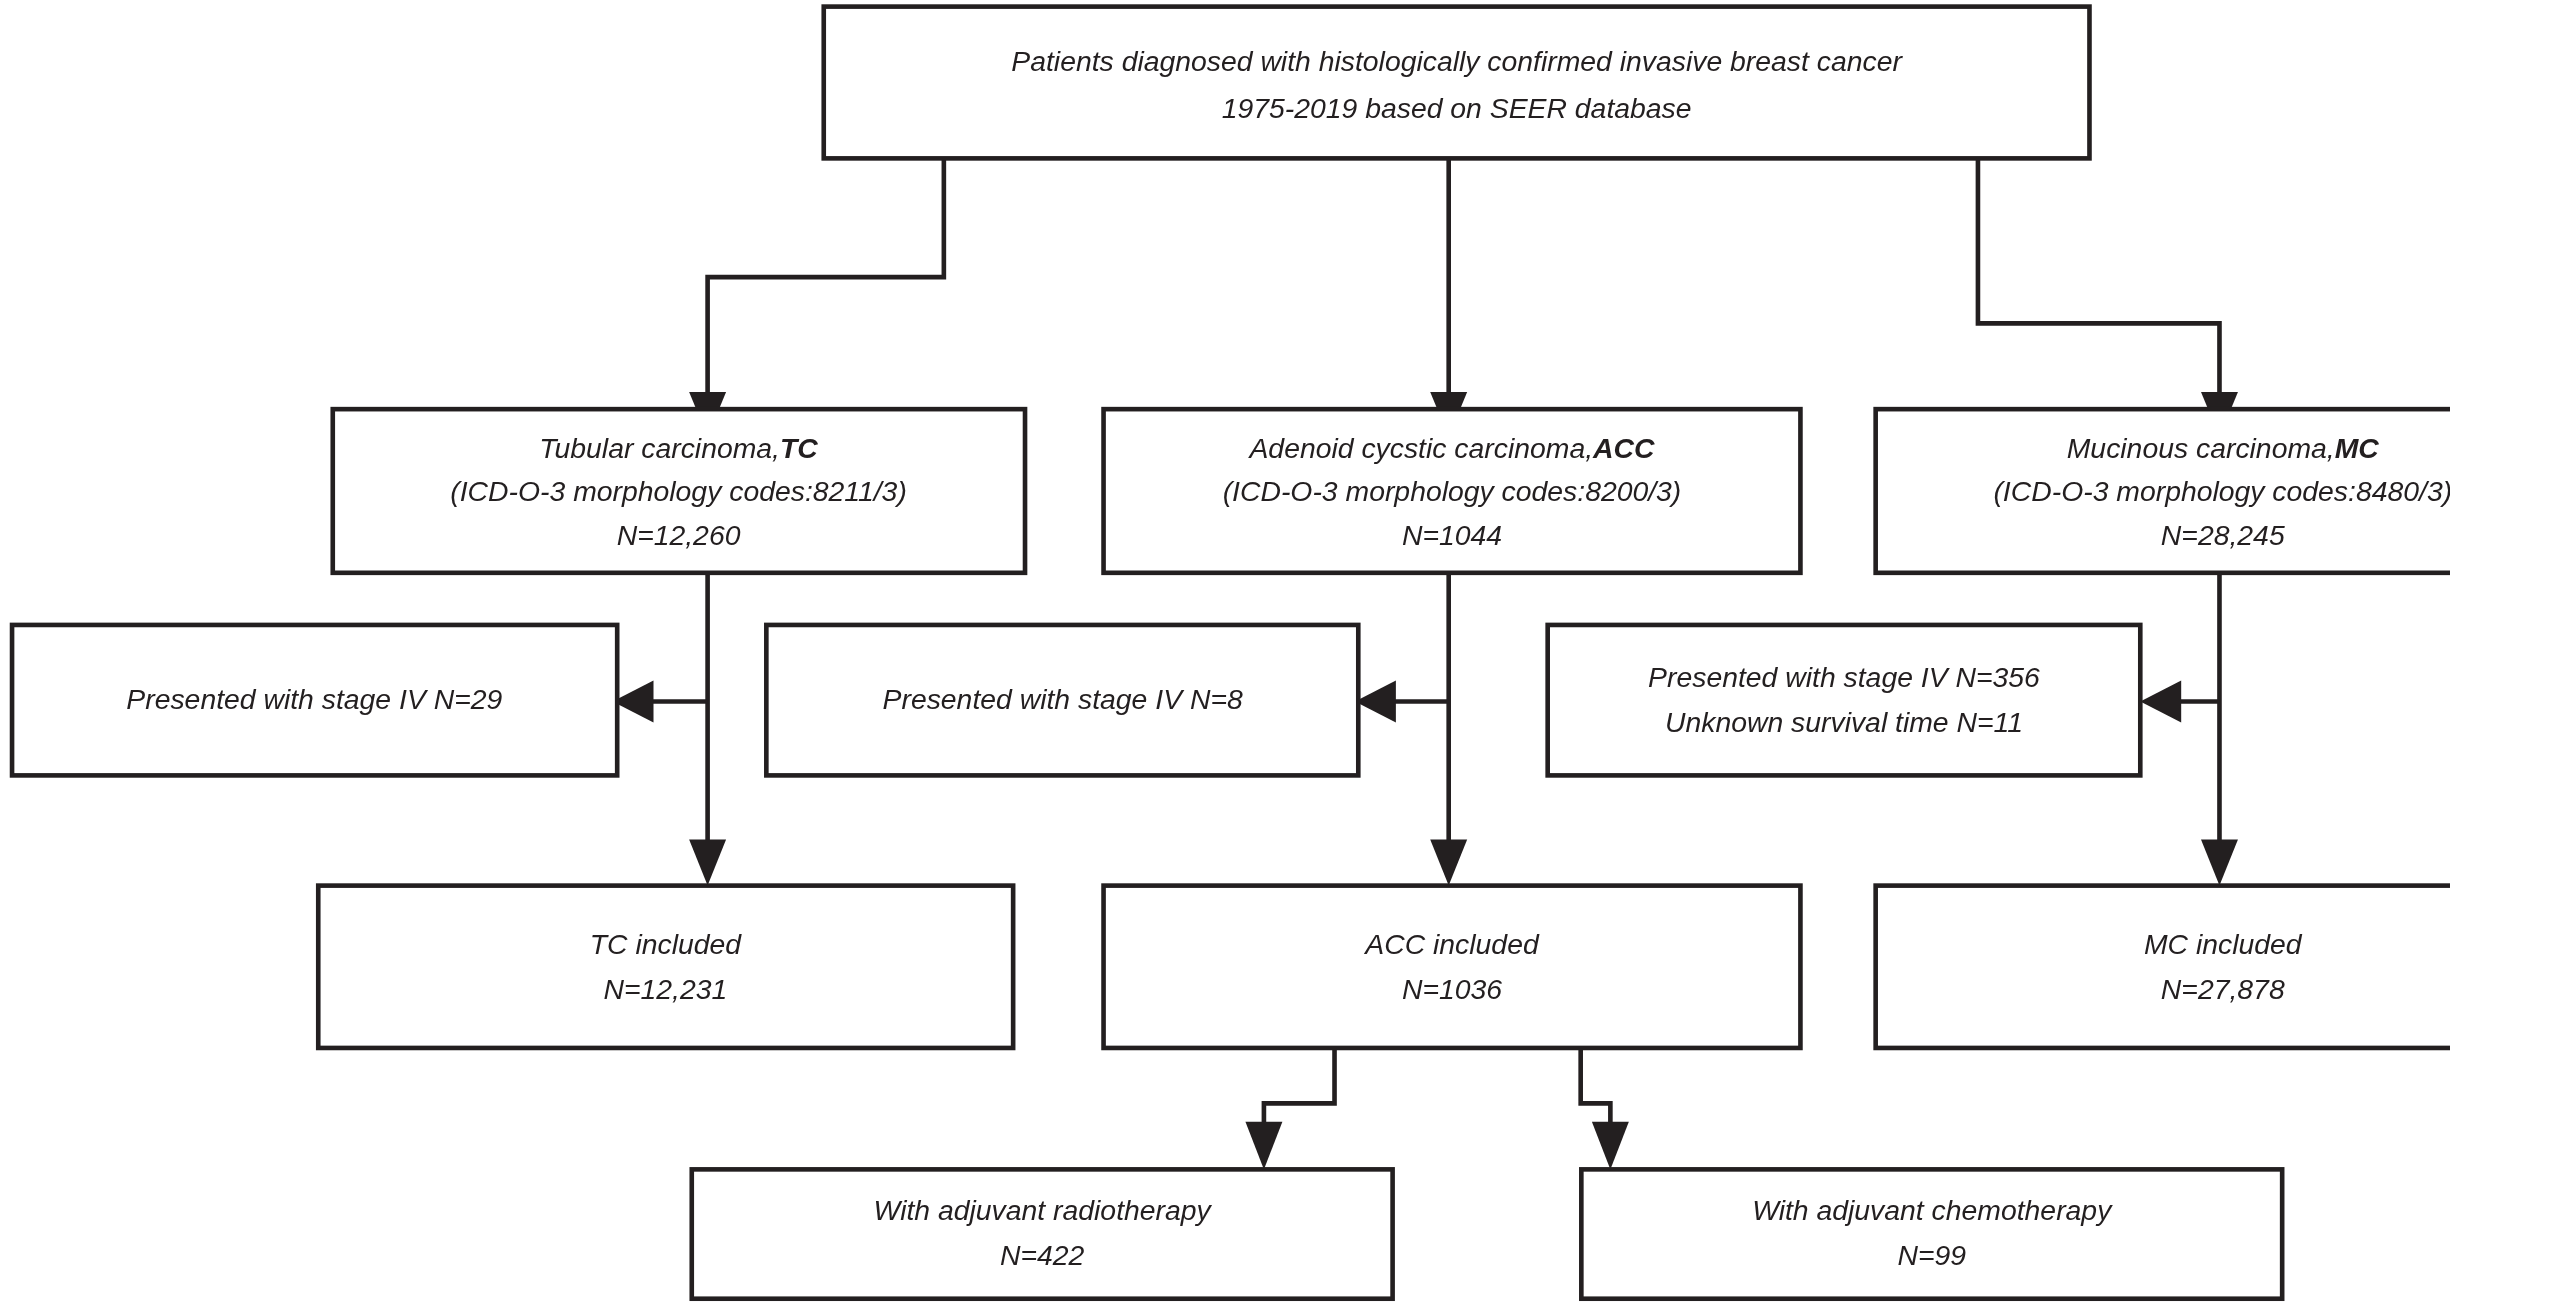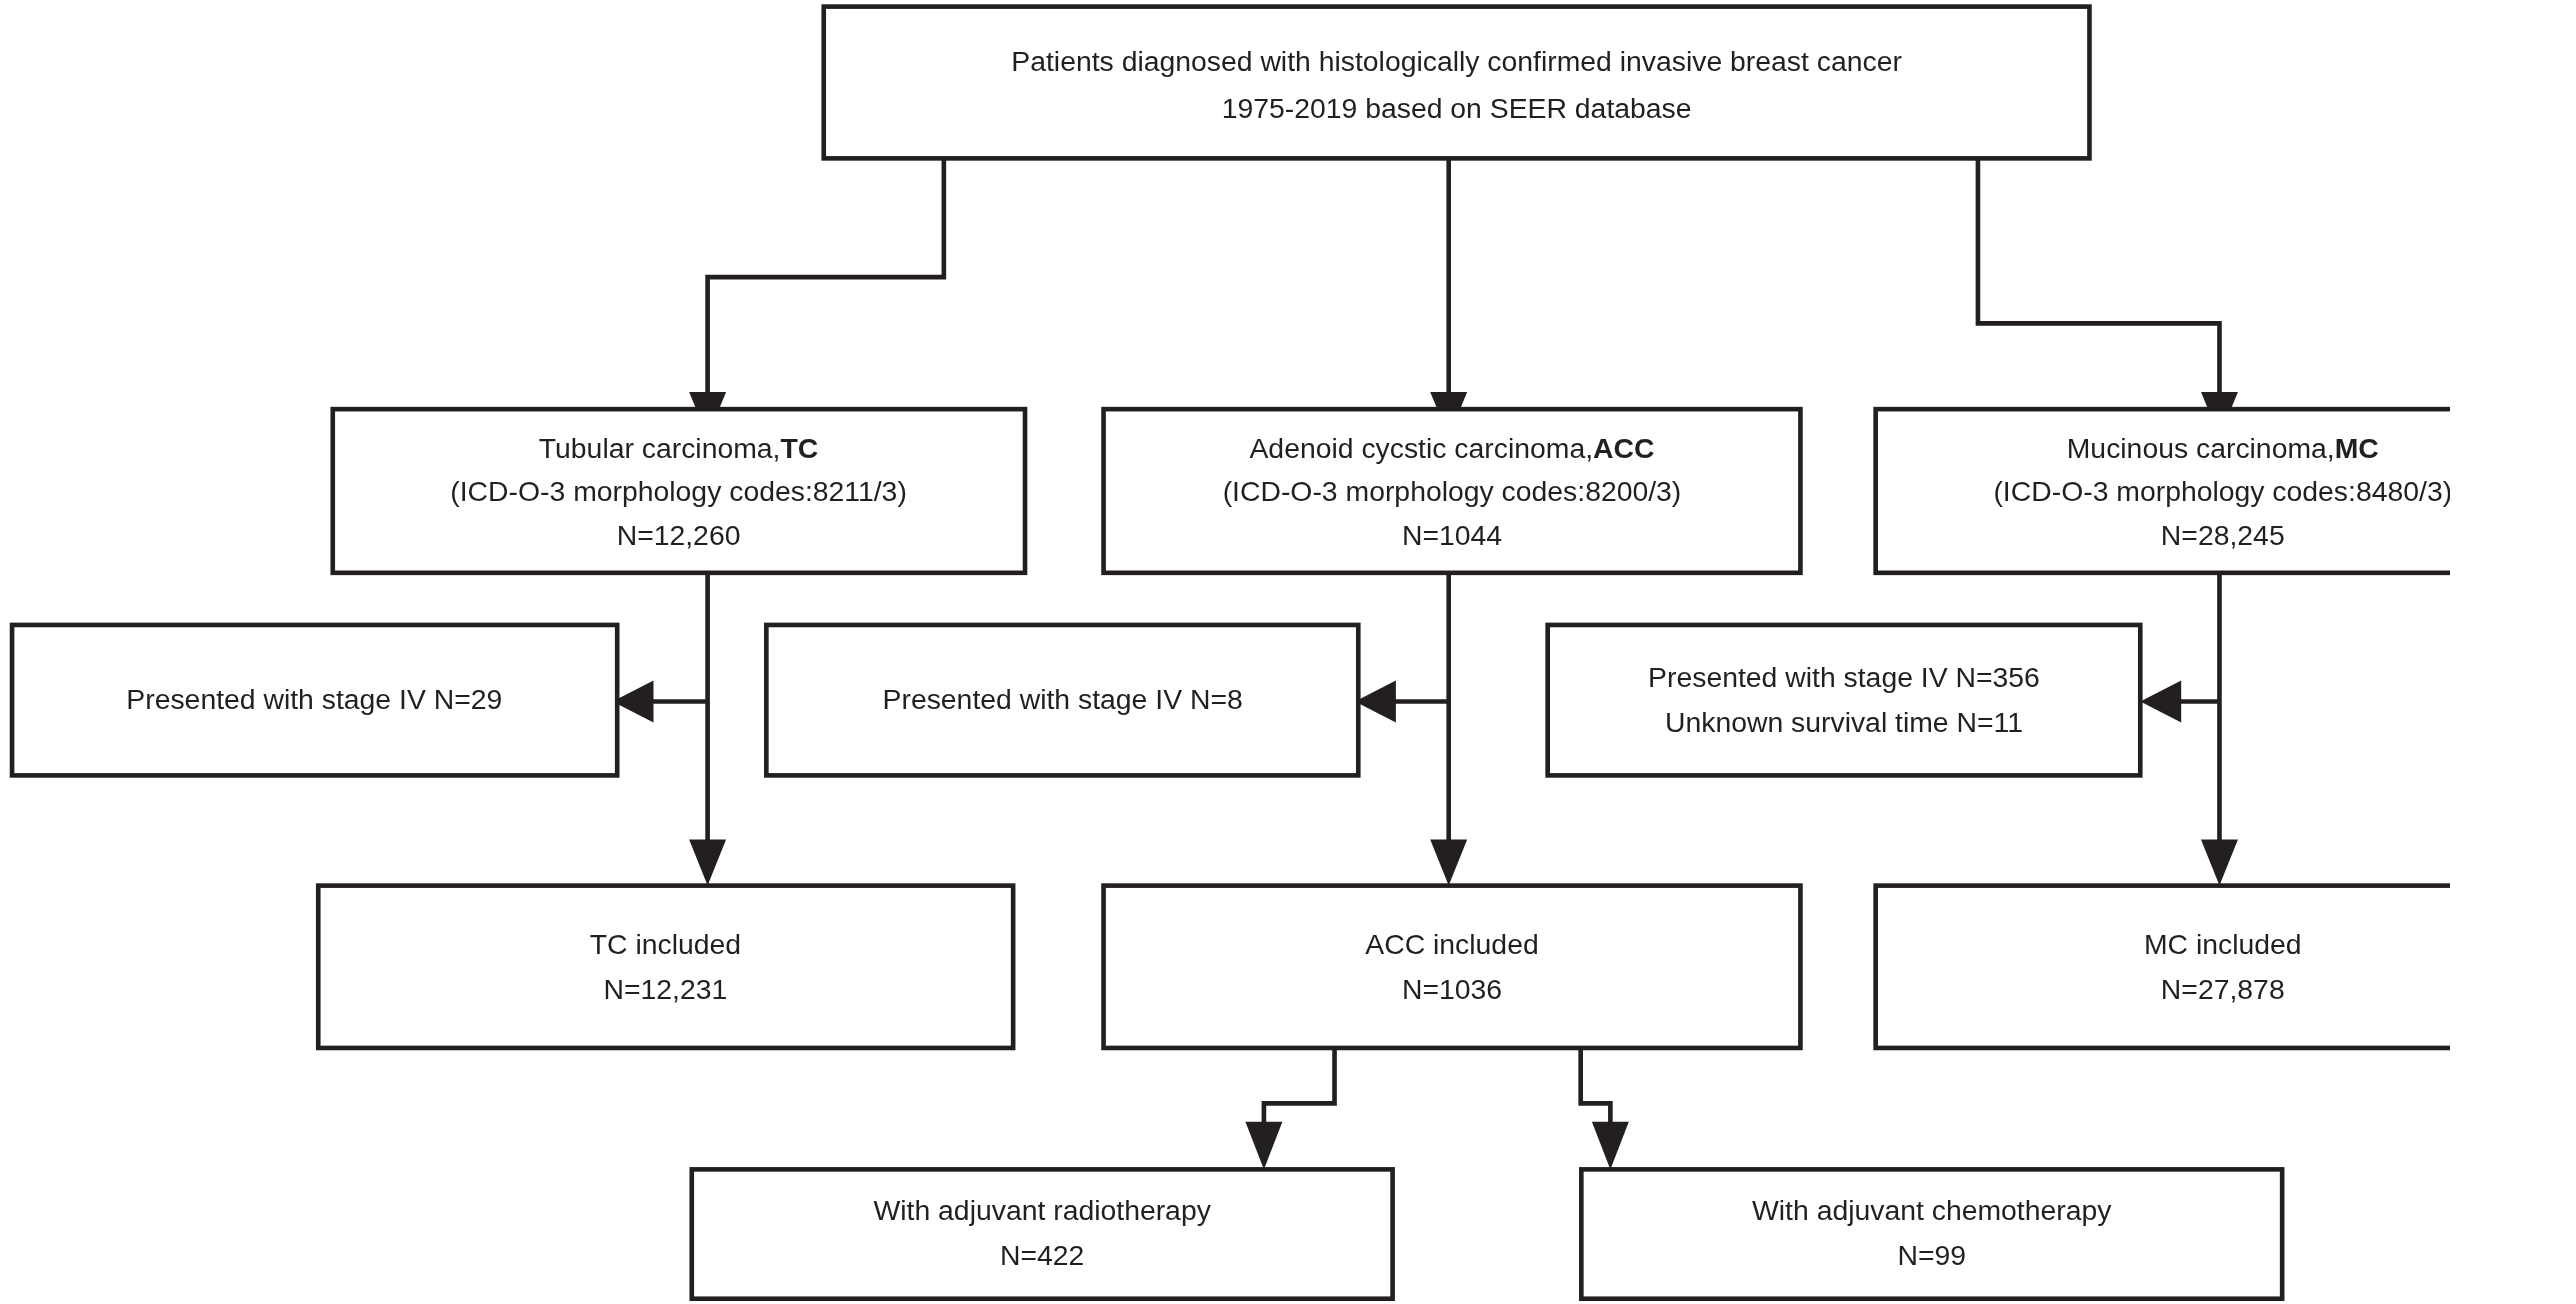--- a/index.html
+++ b/index.html
@@ -10,20 +10,21 @@
   }
   body {
     font-family: "Liberation Sans", sans-serif;
   }
   #flow-root {
     position: relative;
     width: 2450px;
     height: 1304px;
     background: #ffffff;
     overflow: hidden;
+    font-style: italic;
   }
   svg#flow-svg {
     position: absolute;
     left: 0;
     top: 0;
     width: 2576px;
     height: 1304px;
     display: block;
   }
   .box-rect {

